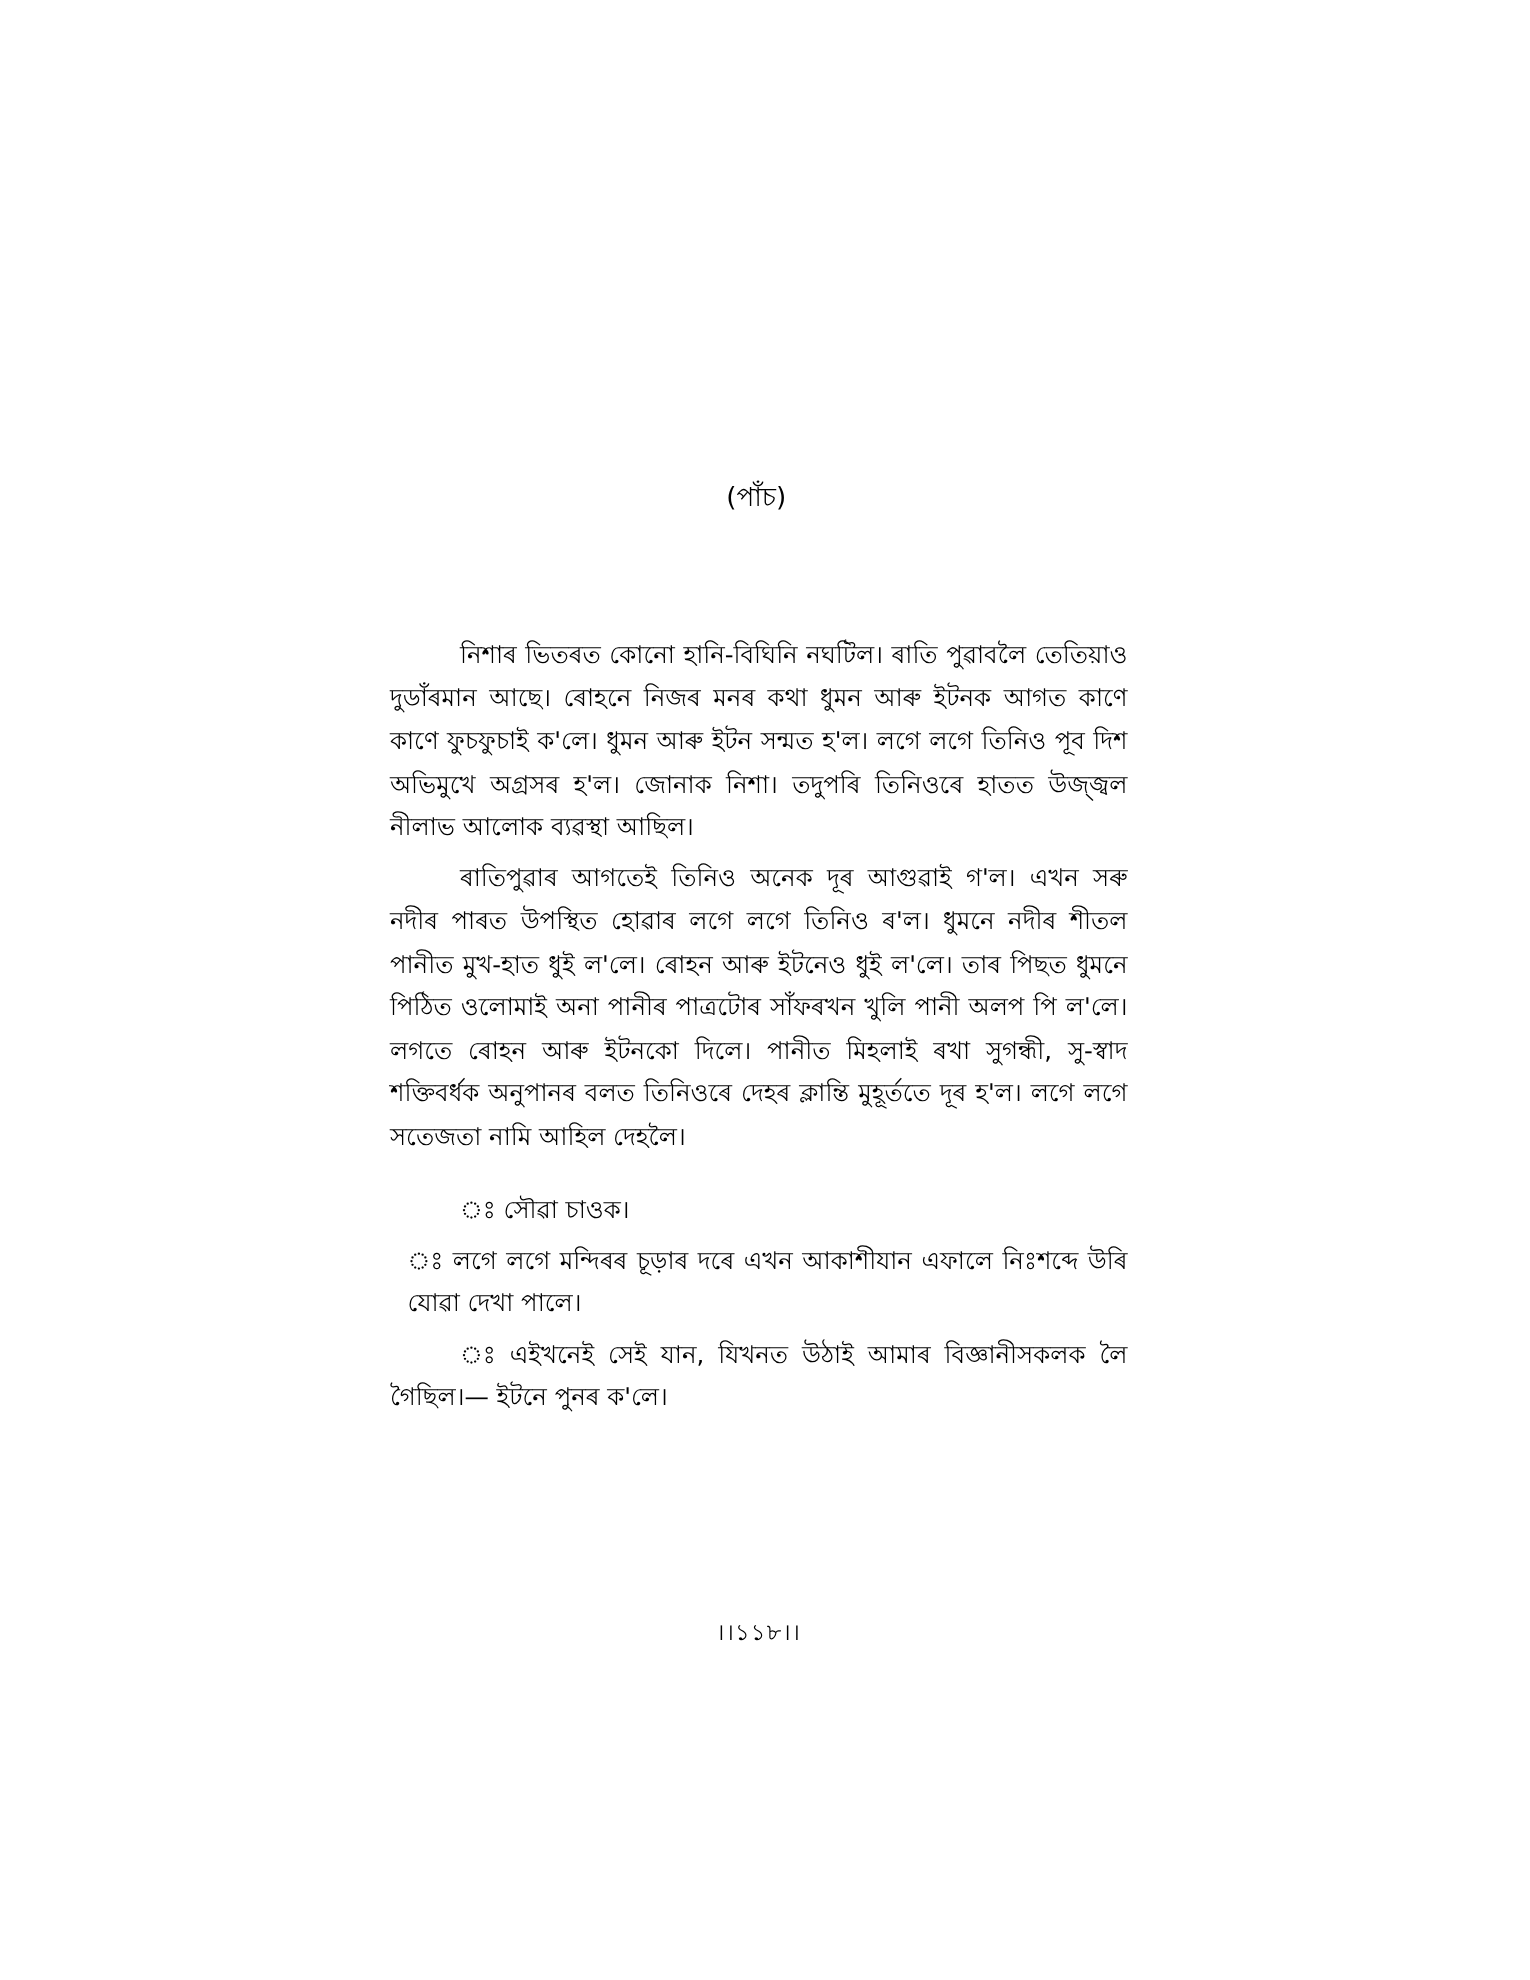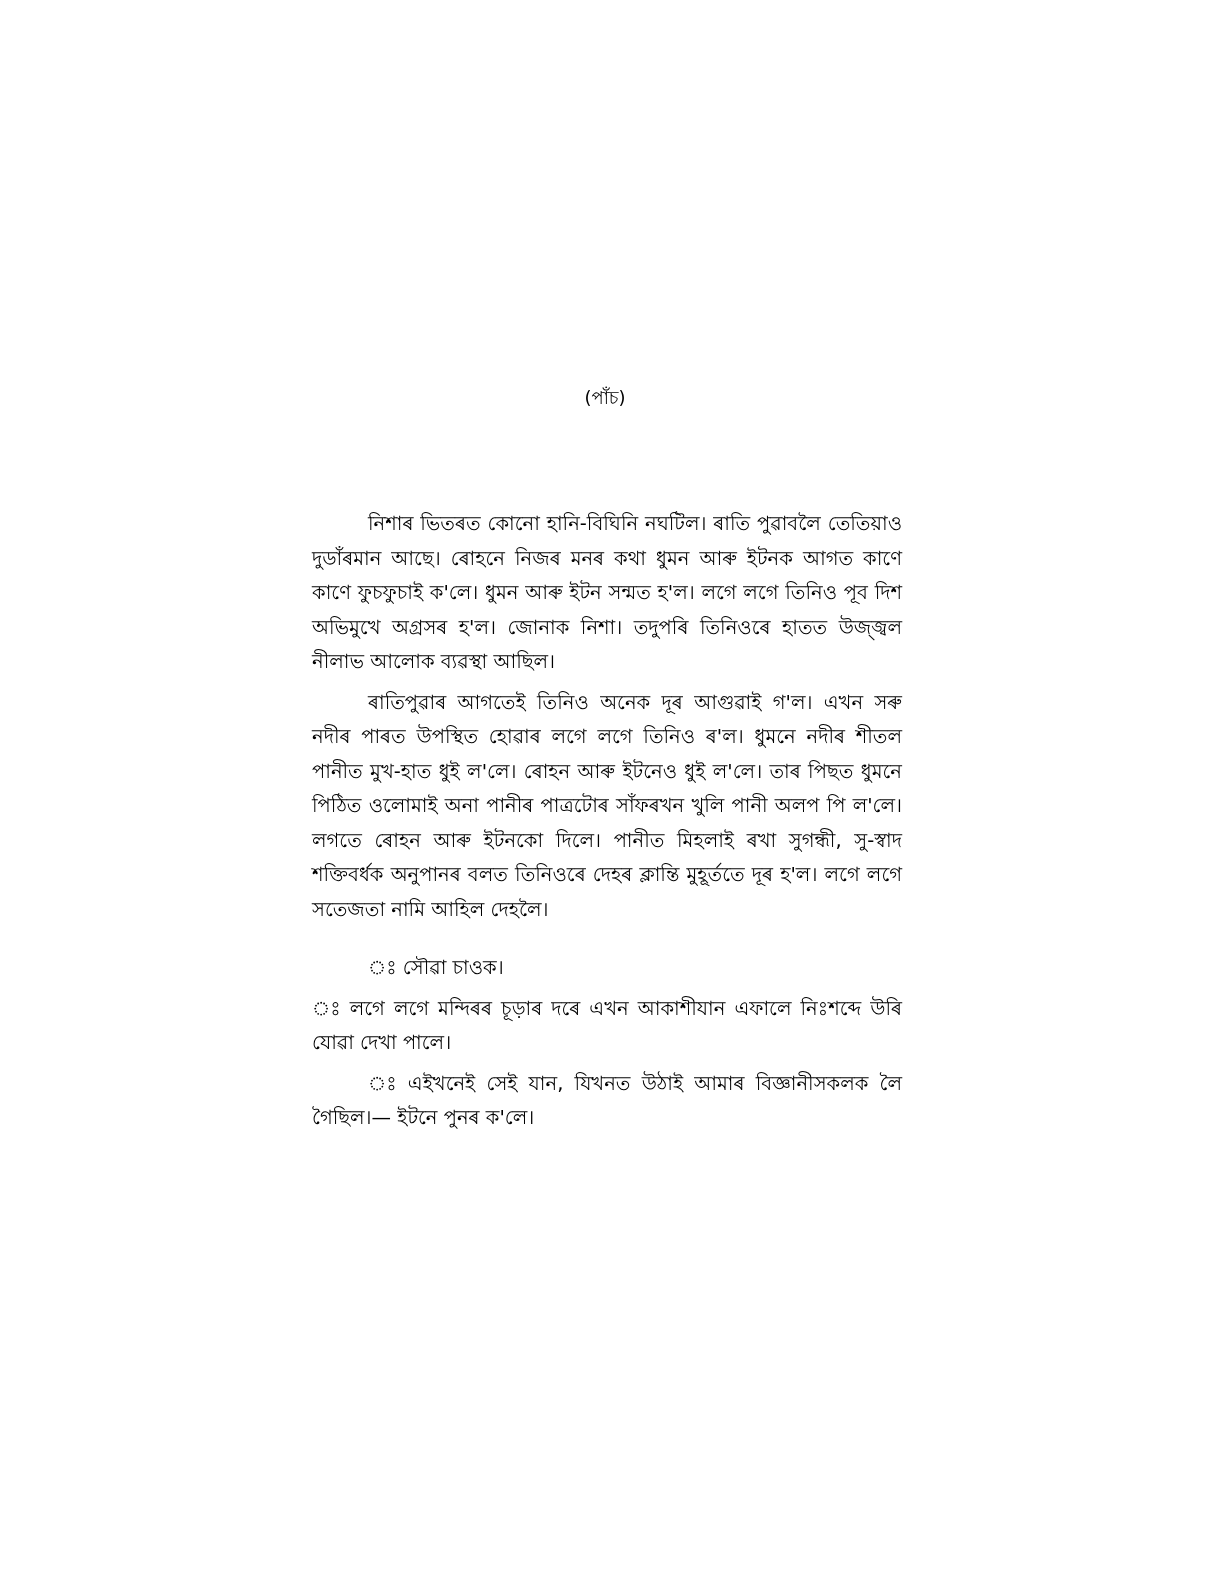--- a/index.html
+++ b/index.html
@@ -20,38 +20,39 @@
       left: 0; top: 0;
       width: 1224px;
       height: 1584px;
     }
     .chapter-title {
       position: absolute;
       top: 383px;
       left: 0;
       width: 1210px;
       text-align: center;
-      font-size: 18px;
+      font-size: 21px;
       line-height: 30px;
     }
     .body-text {
       position: absolute;
       top: 507px;
       left: 312px;
       width: 590px;
       font-size: 19.5px;
       line-height: 34.5px;
     }
     .para {
       margin: 0;
       text-align: justify;
       text-indent: 56px;
     }
     .para.no-indent {
       text-indent: 0;
+      margin-left: 14px;
     }
     .para.last-line-left {
       text-align-last: left;
     }
     .gap {
       height: 6px;
     }
     .page-number {
       position: absolute;
       top: 1292px;
@@ -78,14 +79,15 @@
     <div class="gap"></div>
     <div class="gap"></div>
     <div class="gap"></div>
     <p class="para last-line-left">ঃ সৌৱা চাওক।</p>
     <div class="gap"></div>
     <p class="para no-indent last-line-left">ঃ লগে লগে মন্দিৰৰ চূড়াৰ দৰে এখন আকাশীযান এফালে নিঃশব্দে উৰি যোৱা দেখা পালে।</p>
     <div class="gap"></div>
     <p class="para last-line-left">ঃ এইখনেই সেই যান, যিখনত উঠাই আমাৰ বিজ্ঞানীসকলক লৈ গৈছিল।— ইটনে পুনৰ ক'লে।</p>
   </div>
 
+  <div class="page-number">।।১১৮।।</div>
 
 </div>
 
 </body></html>

